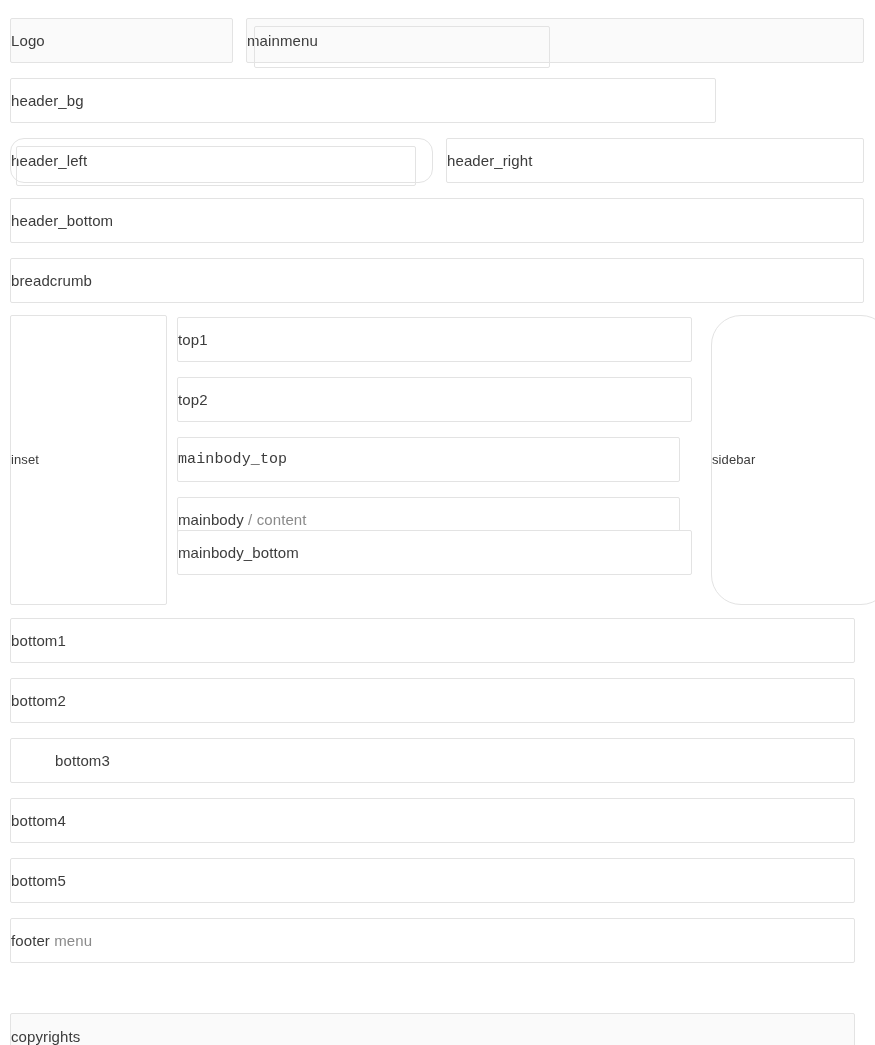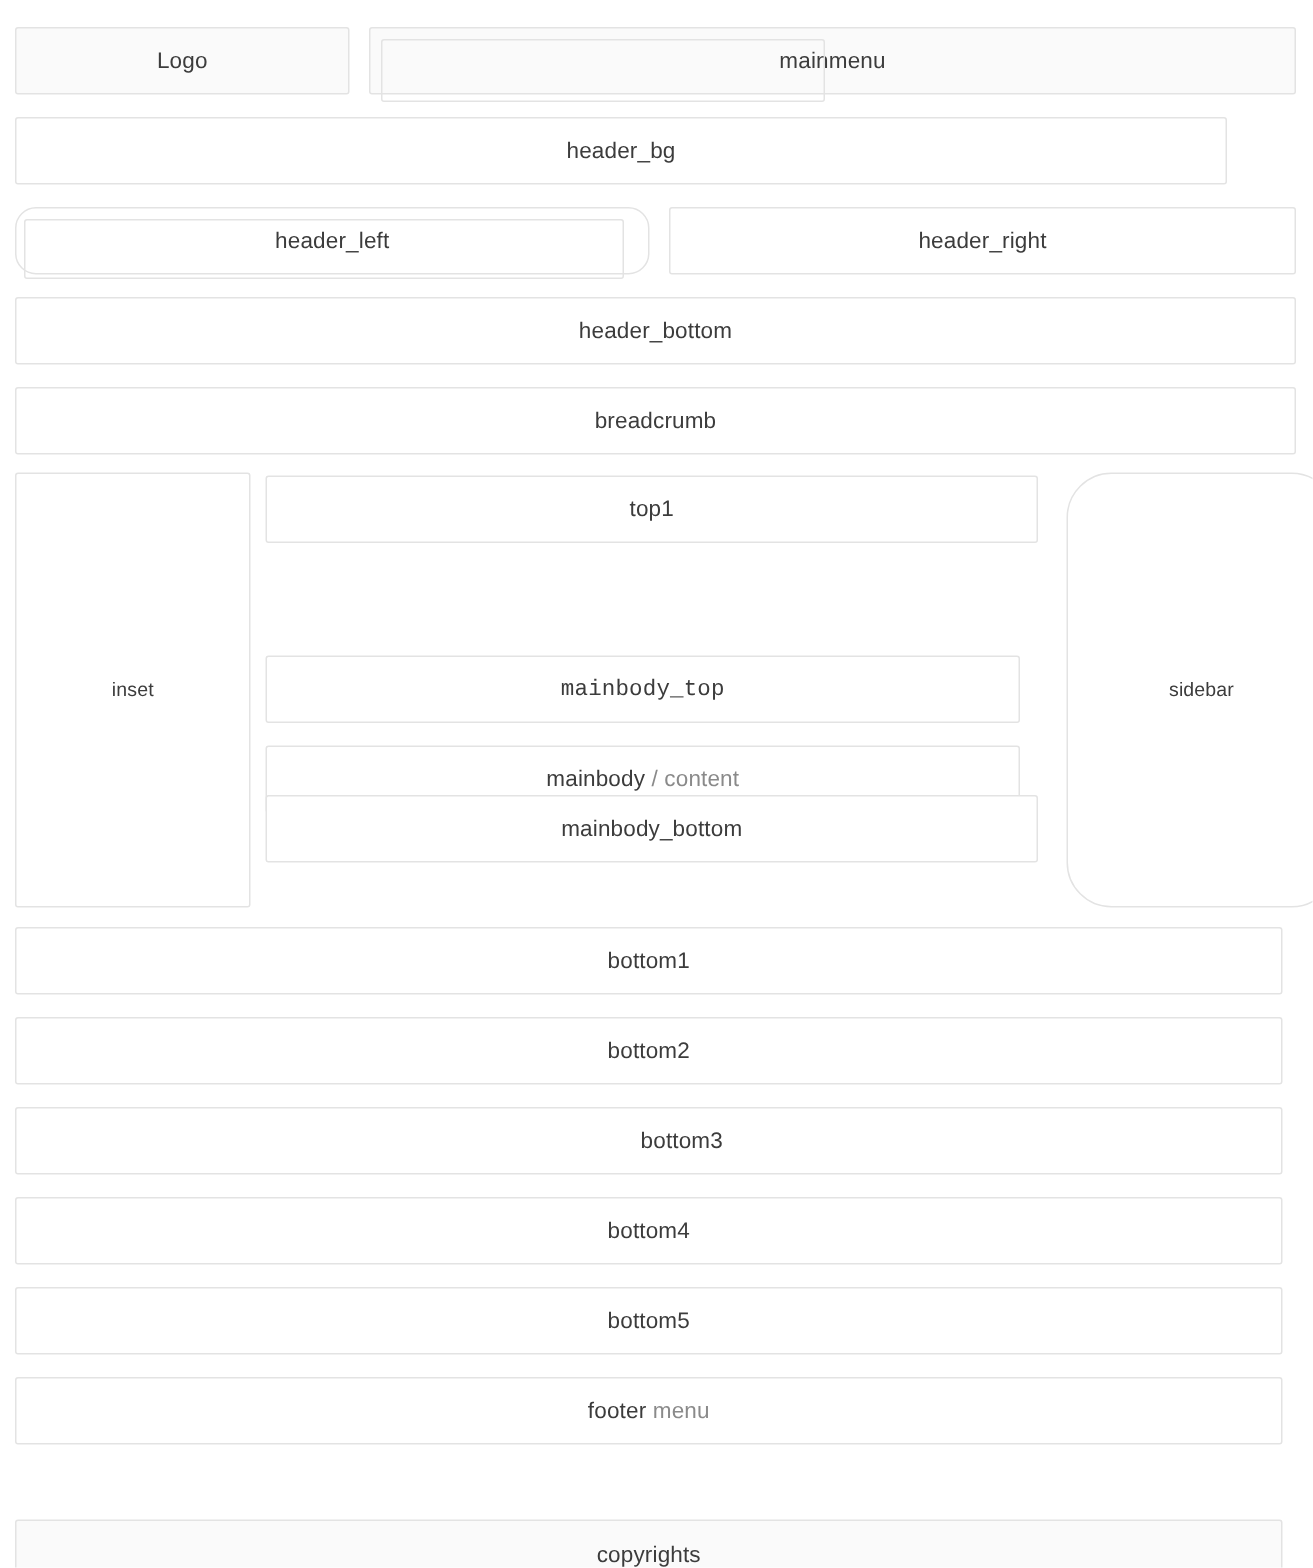--- a/index.html
+++ b/index.html
@@ -23,21 +23,20 @@
     width: 875px;
     height: 1045px;
   }
   .box {
     position: absolute;
     box-sizing: border-box;
     border: 1px solid #e3e3e3;
     background: #ffffff;
     display: flex;
     align-items: center;
-    justify-content: center;
     text-align: center;
     border-radius: 2px;
   }
   .box .lbl {
     display: block;
     line-height: 1.2;
     font-size: 15px;
     color: #3c3c3c;
     letter-spacing: 0.1px;
   }
@@ -64,21 +63,21 @@
   </div>
 
   <div class="box shaded" style="left:246px; top:18px; width:618px; height:45px;">
     <span class="lbl">mainmenu</span>
   </div>
 
   <div class="box" style="left:254px; top:26px; width:296px; height:42px; background:transparent;">
     <span class="lbl"></span>
   </div>
 
-  <div class="box" style="left:10px; top:78px; width:808px; height:45px;">
+  <div class="box" style="left:10px; top:78px; width:706px; height:45px;">
     <span class="lbl">header_bg</span>
   </div>
 
   <div class="box" style="left:10px; top:138px; width:423px; height:45px;border-radius:14px;">
     <span class="lbl">header_left</span>
   </div>
 
   <div class="box" style="left:16px; top:146px; width:400px; height:40px; background:transparent;">
     <span class="lbl"></span>
   </div>
@@ -96,20 +95,23 @@
   </div>
 
   <div class="box tall" style="left:10px; top:315px; width:157px; height:290px;">
     <span class="lbl">inset</span>
   </div>
 
   <div class="box" style="left:177px; top:317px; width:515px; height:45px;">
     <span class="lbl">top1</span>
   </div>
 
+  <div class="box" style="left:177px; top:377px; width:515px; height:45px;">
+    <span class="lbl">top2</span>
+  </div>
 
   <div class="box" style="left:177px; top:437px; width:503px; height:45px;font-family:Liberation Mono, monospace;">
     <span class="lbl">mainbody_top</span>
   </div>
 
   <div class="box" style="left:177px; top:497px; width:503px; height:45px;">
     <span class="lbl row-label"><span>mainbody</span><span class="muted"> / </span><span class="muted">content</span></span>
   </div>
 
   <div class="box" style="left:177px; top:530px; width:515px; height:45px;">

